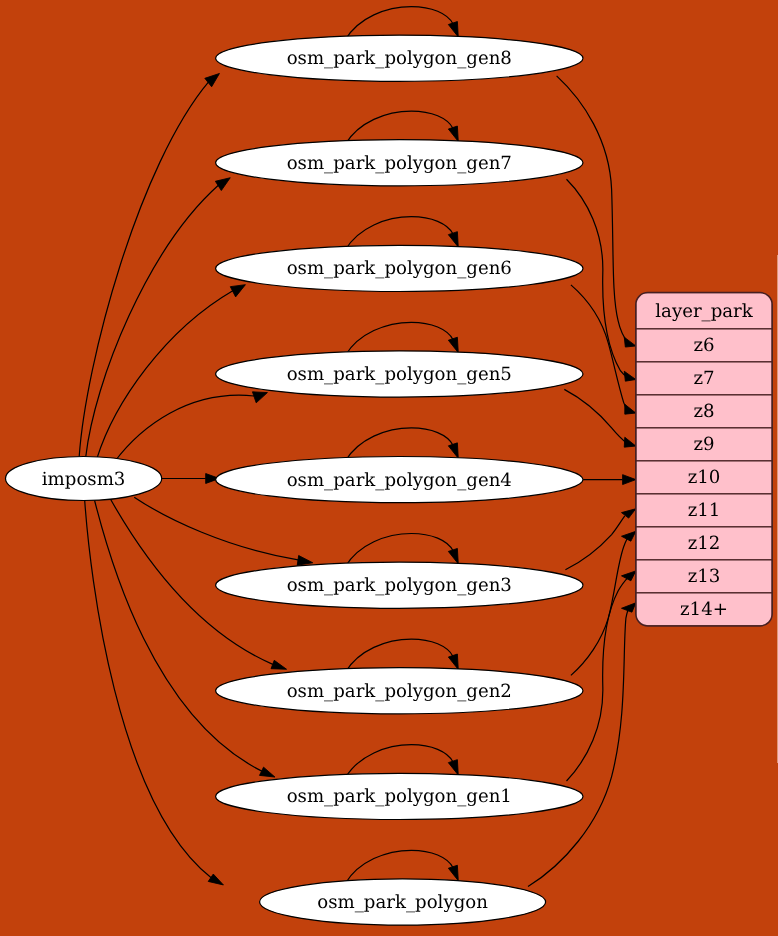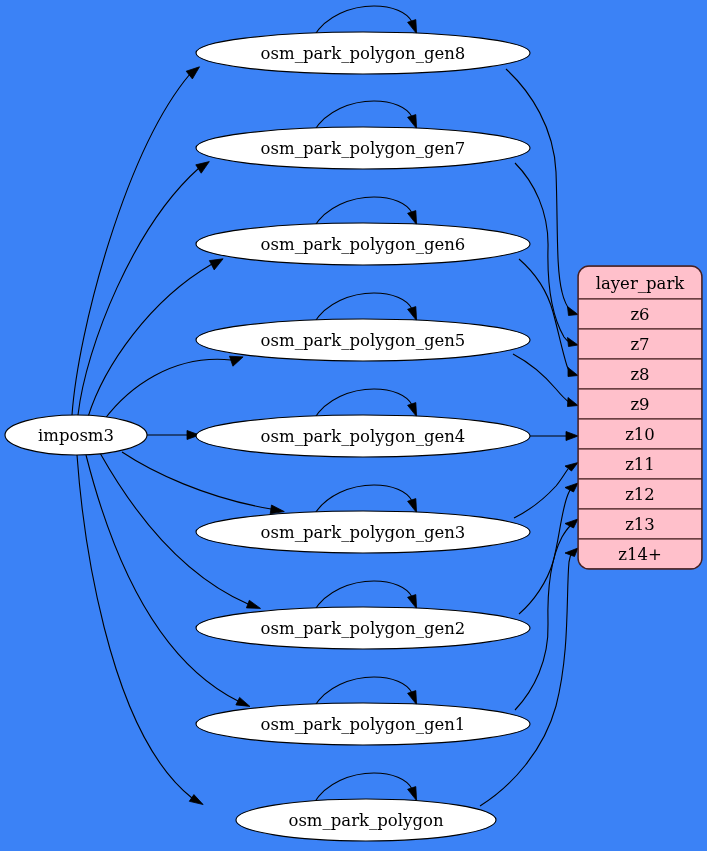--- a/index.html
+++ b/index.html
@@ -4,21 +4,21 @@
 <style>
   html, body {
     margin: 0;
     padding: 0;
     background: #ffffff;
   }
   #canvas {
     position: relative;
     width: 707px;
     height: 851px;
-    background: #3b82f6;
+    background: #c2410c;
     font-family: "DejaVu Serif", "Liberation Serif", serif;
     overflow: hidden;
   }
   svg#graph {
     position: absolute;
     left: 0;
     top: 0;
     width: 707px;
     height: 851px;
   }

